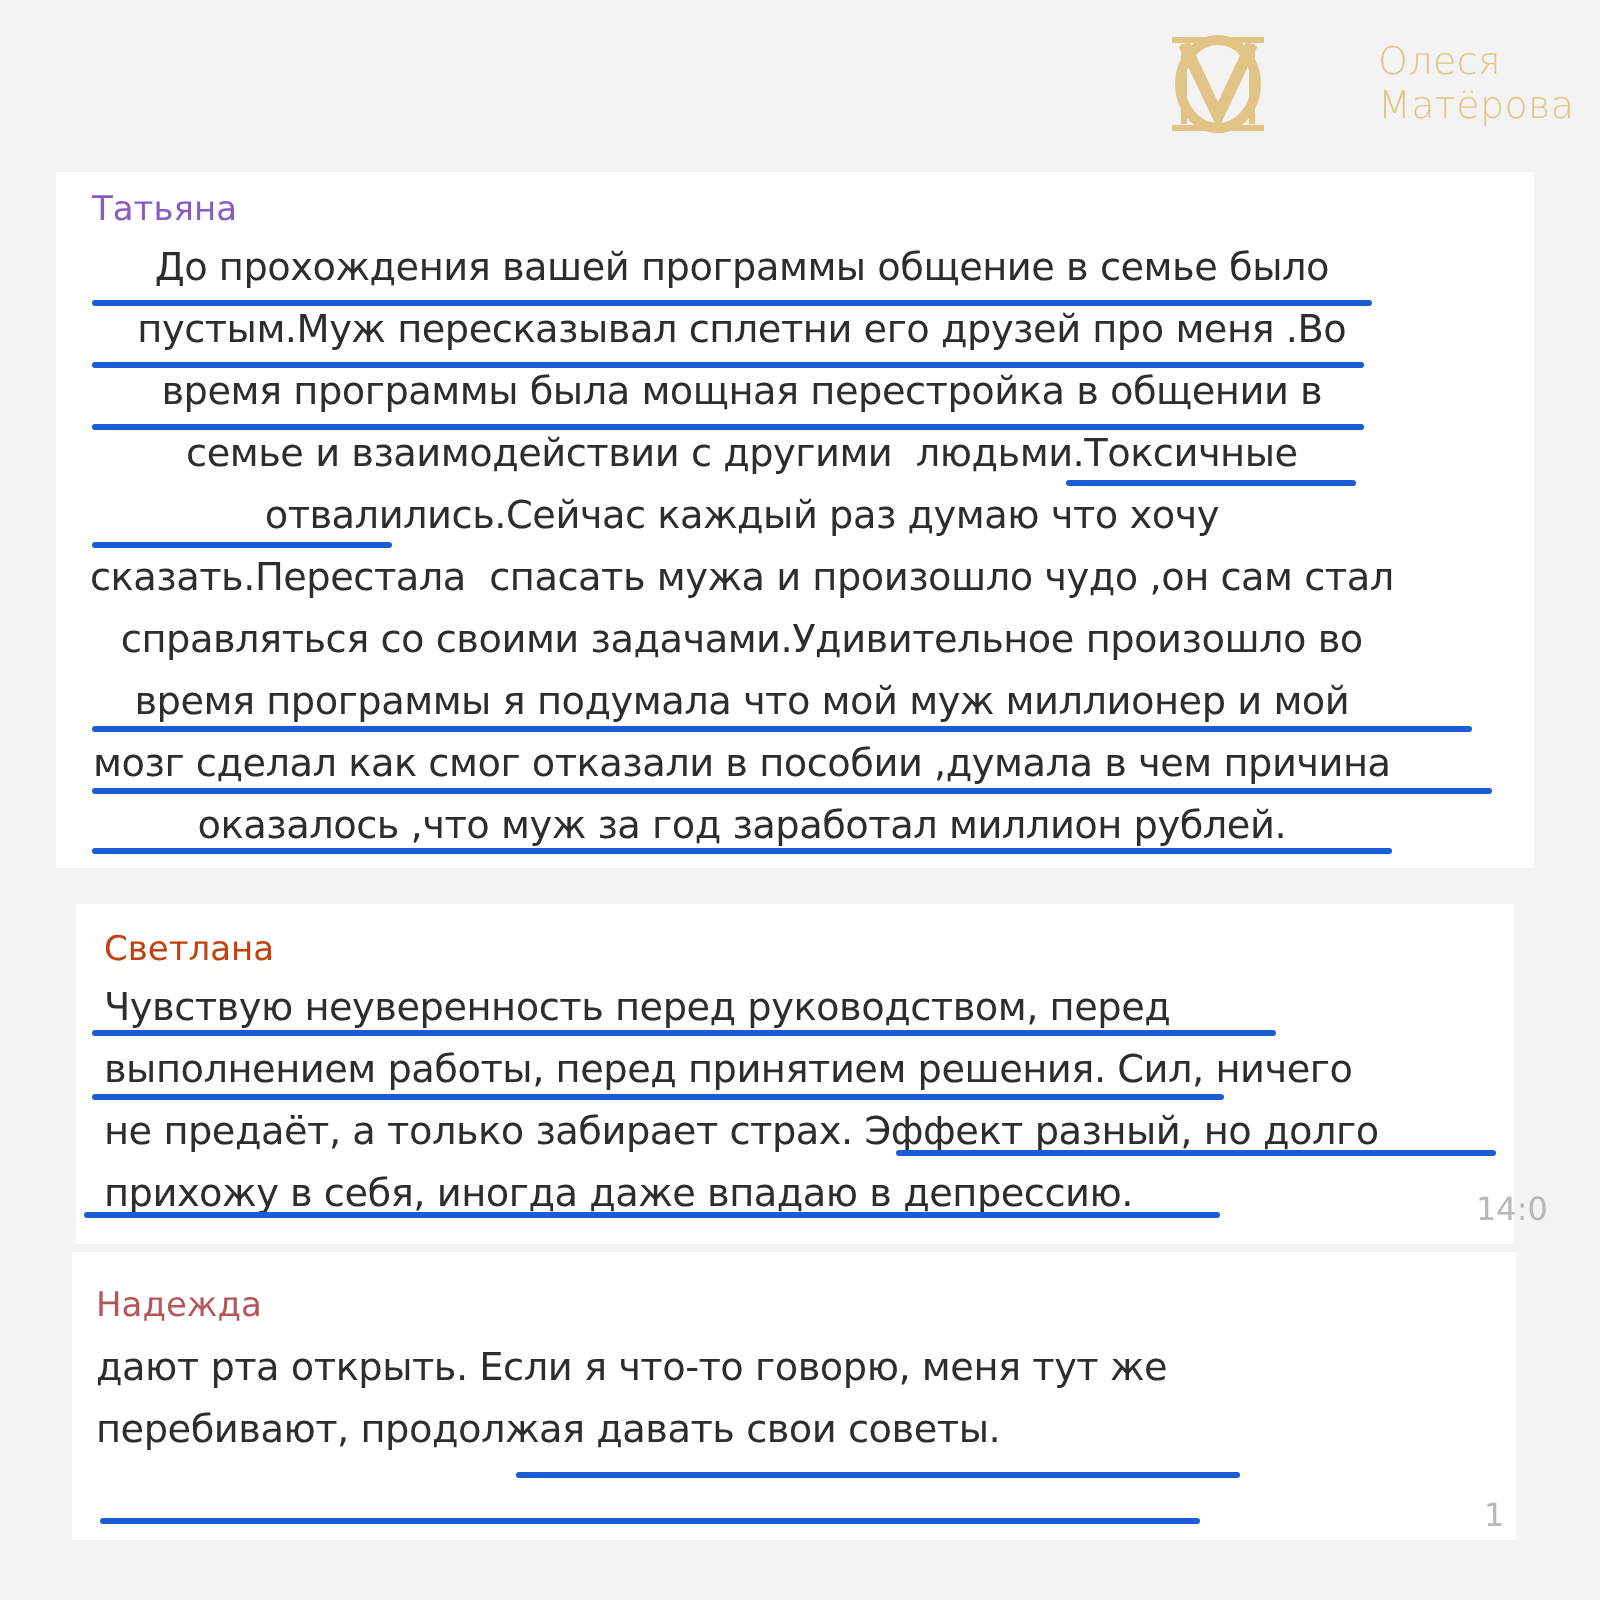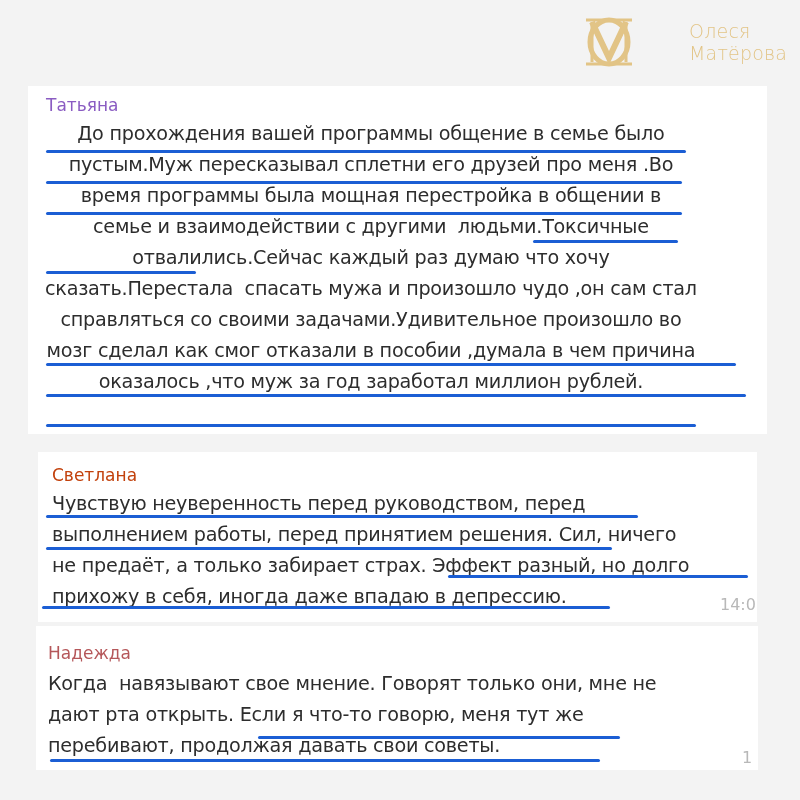--- a/index.html
+++ b/index.html
@@ -62,20 +62,21 @@
 <div class="card" style="left:28px; top:86px; width:739px; height:348px;">
   <div class="author" style="position:absolute; left:18px; top:8px; color:#8a5cc2;">Татьяна</div>
   <div style="position:absolute; left:17px; top:32px;text-align:center;">
     <div class="line">До прохождения вашей программы общение в семье было</div>
     <div class="line">пустым.Муж пересказывал сплетни его друзей про меня .Во</div>
     <div class="line">время программы была мощная перестройка в общении в</div>
     <div class="line">семье и взаимодействии с другими  людьми.Токсичные</div>
     <div class="line">отвалились.Сейчас каждый раз думаю что хочу</div>
     <div class="line">сказать.Перестала  спасать мужа и произошло чудо ,он сам стал</div>
     <div class="line">справляться со своими задачами.Удивительное произошло во</div>
+    <div class="line">время программы я подумала что мой муж миллионер и мой</div>
     <div class="line">мозг сделал как смог отказали в пособии ,думала в чем причина</div>
     <div class="line">оказалось ,что муж за год заработал миллион рублей.</div>
   </div>
 
   <div class="ul" style="left:18px; top:64px; width:640px;"></div>
   <div class="ul" style="left:18px; top:95px; width:636px;"></div>
   <div class="ul" style="left:18px; top:126px; width:636px;"></div>
   <div class="ul" style="left:505px; top:154px; width:145px;"></div>
   <div class="ul" style="left:18px; top:185px; width:150px;"></div>
   <div class="ul" style="left:18px; top:277px; width:690px;"></div>
@@ -88,26 +89,25 @@
   <div style="position:absolute; left:14px; top:36px;">
     <div class="line">Чувствую неуверенность перед руководством, перед</div>
     <div class="line">выполнением работы, перед принятием решения. Сил, ничего</div>
     <div class="line">не предаёт, а только забирает страх. Эффект разный, но долго</div>
     <div class="line">прихожу в себя, иногда даже впадаю в депрессию.</div>
   </div>
   <div class="ul" style="left:8px; top:63px; width:592px;"></div>
   <div class="ul" style="left:8px; top:95px; width:566px;"></div>
   <div class="ul" style="left:410px; top:123px; width:300px;"></div>
   <div class="ul" style="left:4px; top:154px; width:568px;"></div>
-  <div class="time" style="left:682px; top:143px;">14:0</div>
+  <div class="time" style="left:700px; top:143px;">14:0</div>
 </div>
 
 <div class="card" style="left:36px; top:626px; width:722px; height:144px;">
   <div class="author" style="position:absolute; left:12px; top:16px; color:#b5575a;">Надежда</div>
   <div style="position:absolute; left:12px; top:42px;">
-    <div class="line">Когда  навязывают свое мнение. Говорят только они, мне не</div>
     <div class="line">дают рта открыть. Если я что-то говорю, меня тут же</div>
     <div class="line">перебивают, продолжая давать свои советы.</div>
   </div>
   <div class="ul" style="left:222px; top:110px; width:362px;"></div>
   <div class="ul" style="left:14px; top:133px; width:550px;"></div>
   <div class="time" style="left:706px; top:122px;">1</div>
 </div>
 
 </body></html>

